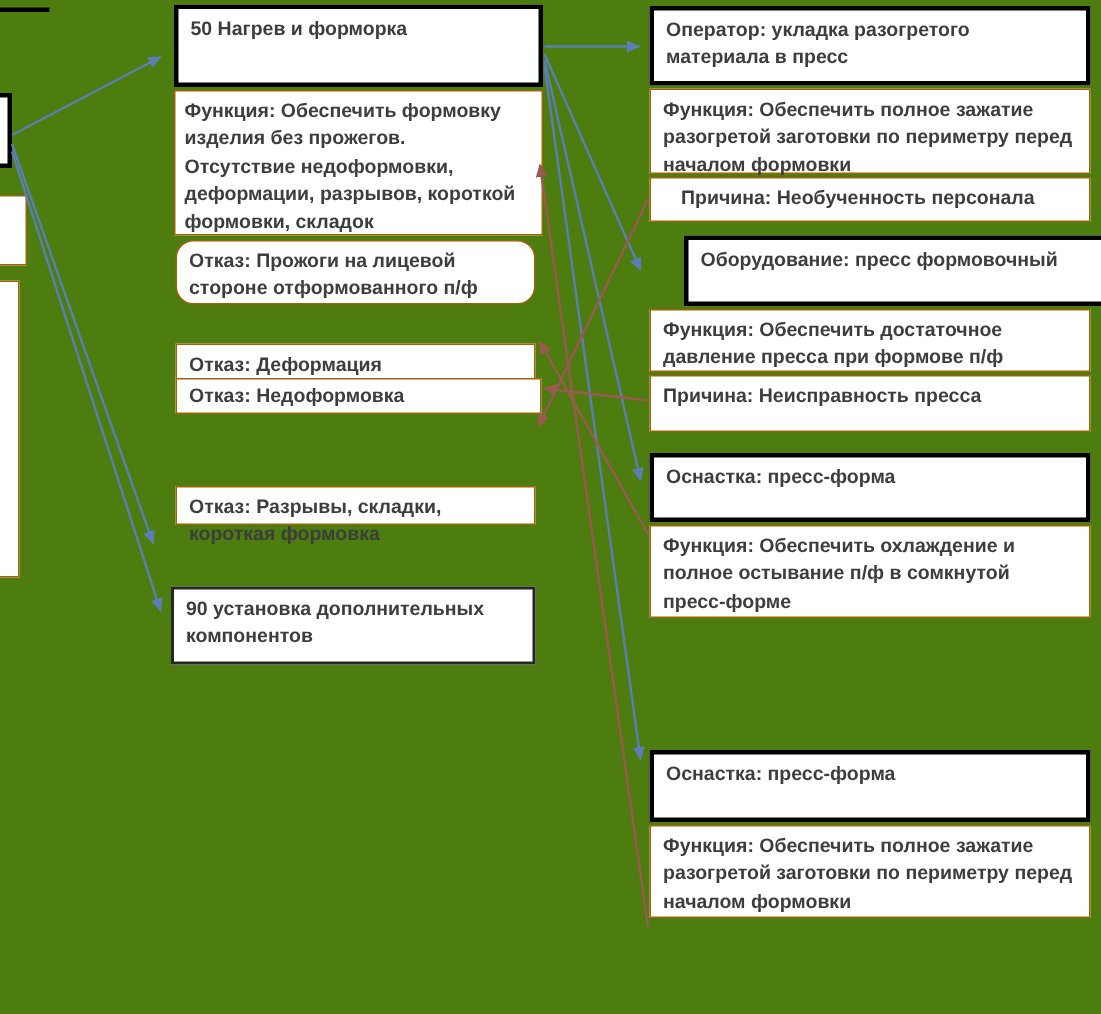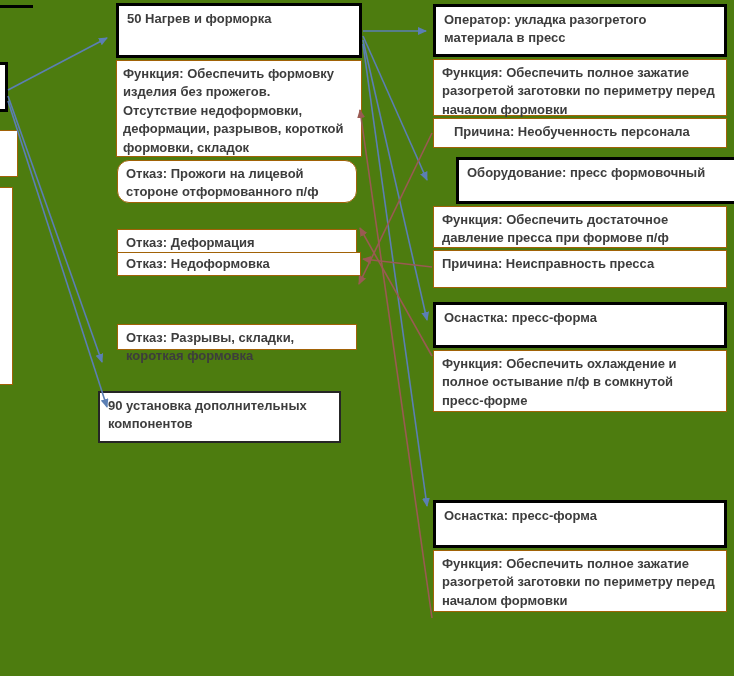--- a/index.html
+++ b/index.html
@@ -38,21 +38,21 @@
   <div class="box border-thin" style="left:-30px;top:130px;width:48px;height:47px;"></div>
   <div class="box border-thin" style="left:-30px;top:187px;width:43px;height:198px;"></div>
 
   <div class="box border-bold" style="left:116px;top:3px;width:246px;height:55px;">50 Нагрев и форморка</div>
   <div class="box border-thin" style="left:116px;top:60px;width:246px;height:97px;padding:4px 6px;">Функция: Обеспечить формовку изделия без прожегов.
 Отсутствие недоформовки, деформации, разрывов, короткой формовки, складок</div>
   <div class="box border-thin" style="left:117px;top:160px;width:240px;height:43px;border-radius:12px;">Отказ: Прожоги на лицевой стороне отформованного п/ф</div>
   <div class="box border-thin" style="left:117px;top:205px;width:240px;height:45px;margin-top:24px;">Отказ: Деформация формованного п/ф</div>
   <div class="box border-thin" style="left:117px;top:252px;width:244px;height:24px;padding:2px 8px;">Отказ: Недоформовка</div>
   <div class="box border-thin" style="left:117px;top:276px;width:240px;height:26px;margin-top:48px;">Отказ: Разрывы, складки, короткая формовка</div>
-  <div class="box border-dark" style="left:98px;top:391px;width:243px;height:52px;">90 установка дополнительных компонентов</div>
+  <div class="box border-dark" style="left:114px;top:391px;width:243px;height:52px;">90 установка дополнительных компонентов</div>
 
   <div class="box border-bold" style="left:433px;top:4px;width:294px;height:53px;">Оператор: укладка разогретого материала в пресс</div>
   <div class="box border-thin" style="left:433px;top:59px;width:294px;height:57px;">Функция: Обеспечить полное зажатие разогретой заготовки по периметру перед началом формовки</div>
   <div class="box border-thin" style="left:433px;top:118px;width:294px;height:30px;padding:4px 20px;">Причина: Необученность персонала</div>
 
   <div class="box border-bold" style="left:433px;top:157px;width:294px;height:47px;margin-left:23px;">Оборудование: пресс формовочный</div>
   <div class="box border-thin" style="left:433px;top:206px;width:294px;height:42px;">Функция: Обеспечить достаточное давление пресса при формове п/ф</div>
   <div class="box border-thin" style="left:433px;top:250px;width:294px;height:38px;">Причина: Неисправность пресса</div>
 
   <div class="box border-bold" style="left:433px;top:302px;width:294px;height:46px;">Оснастка: пресс-форма</div>

